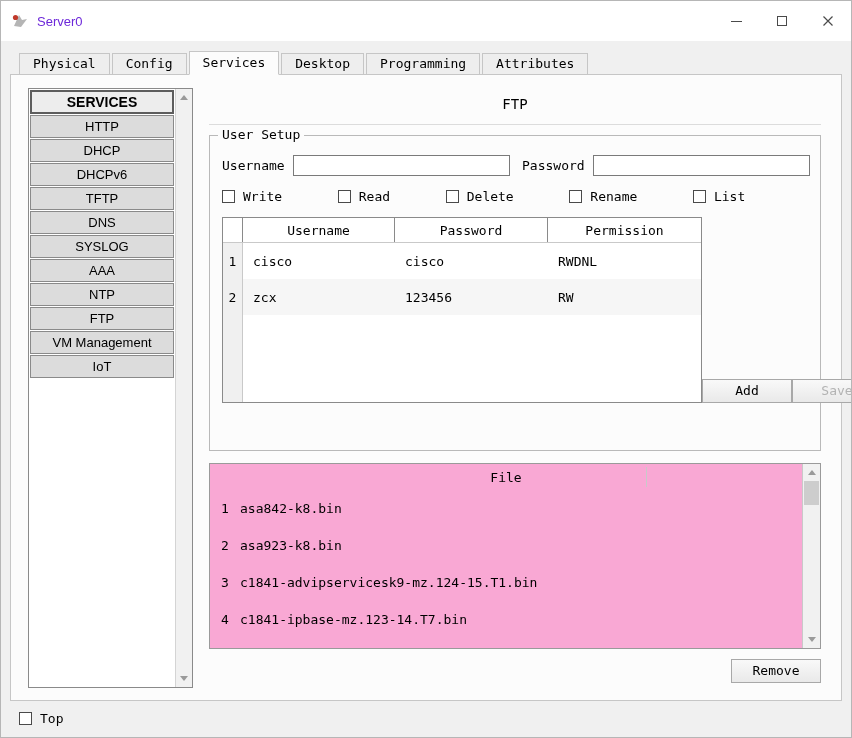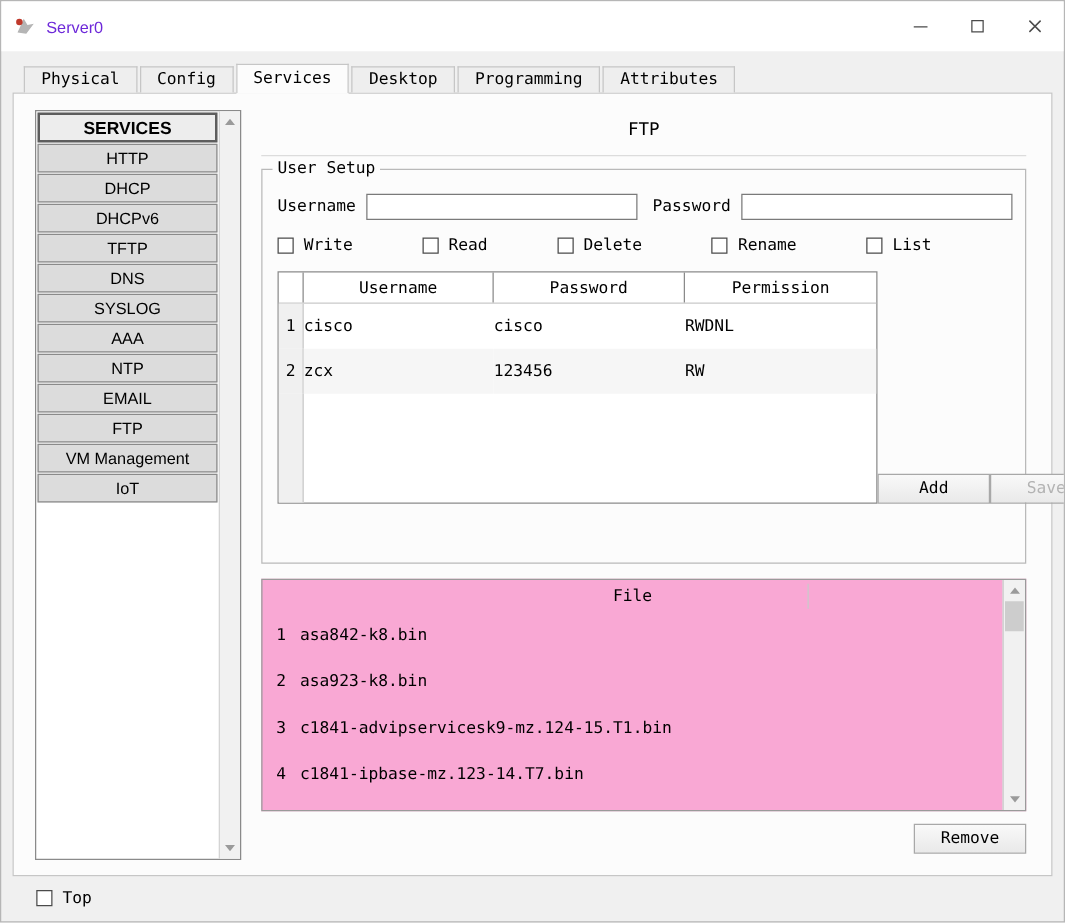--- a/index.html
+++ b/index.html
@@ -62,21 +62,21 @@
 
   .table-row { margin-top:13px; display:flex; }
   .utable { width:480px; height:186px; border:1px solid #8a8a8a; background:#fff; position:relative; flex:0 0 auto; }
   .uhead { display:flex; height:25px; border-bottom:1px solid #c9c9c9; }
   .hc { display:flex; align-items:center; justify-content:center; border-right:1px solid #8a8a8a; }
   .hc.num { width:20px; }
   .hc.c1 { width:152px; } .hc.c2 { width:153px; } .hc.c3 { flex:1; border-right:none; }
   .urow { display:flex; height:36px; align-items:stretch; }
   .urow.alt .dc { background:#f6f6f6; }
   .nc { width:20px; background:#f0f0f0; border-right:1px solid #c9c9c9; display:flex; align-items:center; justify-content:center; flex:0 0 auto; }
-  .dc { display:flex; align-items:center; }
+  .dc { display:flex; align-items:center; padding-left:10px; }
   .d1 { width:152px; } .d2 { width:153px; } .d3 { flex:1; }
   .numfill { position:absolute; left:0; top:97px; bottom:0; width:20px; background:#f0f0f0; border-right:1px solid #c9c9c9; }
   .ubtns { flex:1; display:flex; flex-direction:row; align-items:flex-end; padding-top:22px; }
   .btn { width:90px; height:24px; border:1px solid #a8a8a8; background:linear-gradient(#f9f9f9,#e9e9e9); text-align:center; line-height:22px; font-family:"DejaVu Sans Mono", monospace; font-size:13px; }
   .btn.disabled { color:#b3b3b3; }
   .ubtns .btn + .btn { margin-top:33px; }
 
   
   .ftable { margin-top:12px; height:186px; border:1px solid #9a9a9a; background:#f9a8d4; position:relative; }
   .fhead { height:26px; margin-right:18px; display:flex; align-items:center; justify-content:center; position:relative; }
@@ -84,21 +84,21 @@
   .fbody { margin-right:18px; }
   .frow { height:37px; display:flex; align-items:center; }
   .fn { width:30px; text-align:center; flex:0 0 auto; }
   .fscroll { position:absolute; right:0; top:0; bottom:0; width:18px; background:#f1f1f1; border-left:1px solid #c9c9c9; }
   .fthumb { position:absolute; top:17px; left:1px; right:1px; height:24px; background:#cdcdcd; }
   .fscroll .arr { left:5px; }
 
   .bottom-remove { align-self:flex-end; margin-top:10px; }
 
   
-  .footer { position:absolute; left:0; right:0; bottom:0; height:38px; display:flex; align-items:center; padding-left:28px; }
+  .footer { position:absolute; left:0; right:0; bottom:0; height:38px; display:flex; align-items:center; padding-left:18px; }
   .footer .chk { margin-right:8px; }
 </style>
 </head>
 <body>
 
 <div class="titlebar">
   <span class="app-icon">
     <svg width="18" height="16" viewBox="0 0 18 16">
       <path d="M3 13 L8 2 L11 7 L16 6 L10 14 Z" fill="#b5b5b5"></path>
       <circle cx="4.5" cy="4.5" r="2.6" fill="#c0392b"></circle>
@@ -135,21 +135,20 @@
     <div class="sidebar-list">
       <div class="services-header">SERVICES</div>
       <div class="side-btn">HTTP</div>
       <div class="side-btn">DHCP</div>
       <div class="side-btn">DHCPv6</div>
       <div class="side-btn">TFTP</div>
       <div class="side-btn">DNS</div>
       <div class="side-btn">SYSLOG</div>
       <div class="side-btn">AAA</div>
       <div class="side-btn">NTP</div>
-      <div class="side-btn">EMAIL</div>
       <div class="side-btn">FTP</div>
       <div class="side-btn">VM Management</div>
       <div class="side-btn">IoT</div>
     </div>
     <div class="sidebar-scroll">
       <span class="arr up"></span>
       <span class="arr dn"></span>
     </div>
   </div>
 

